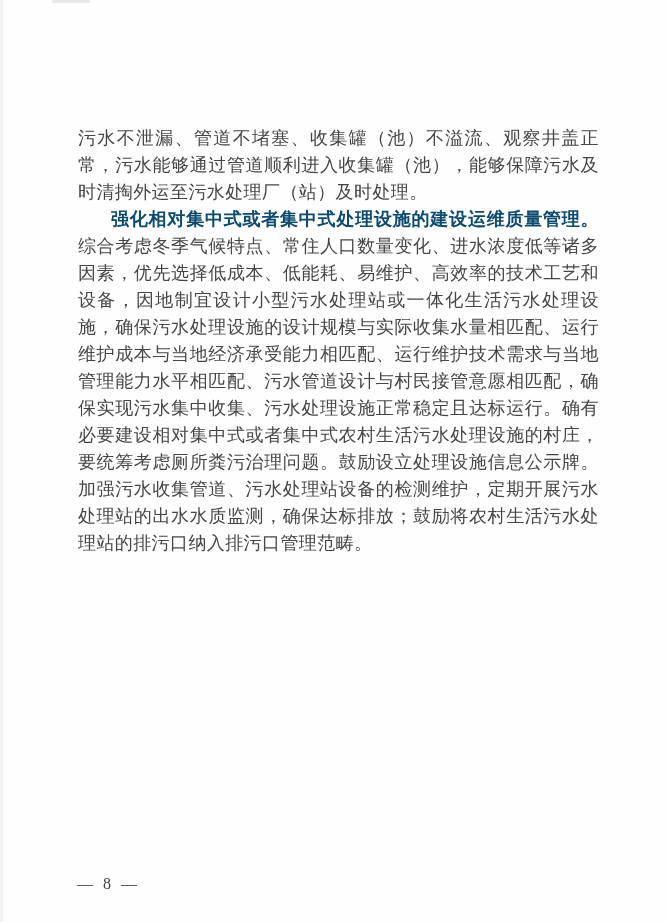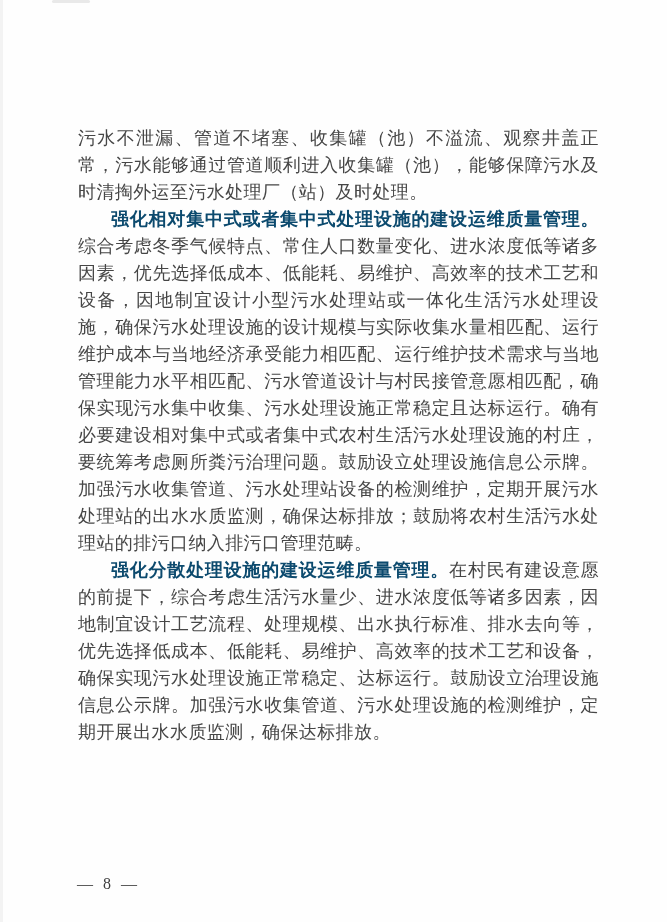--- a/index.html
+++ b/index.html
@@ -72,19 +72,18 @@
 
   <div class="scan-edge"></div>
   <div class="scan-smudge"></div>
 
   <div class="body-text">
 
     <p class="para"><span class="para-text">污水不泄漏、管道不堵塞、收集罐（池）不溢流、观察井盖正常，污水能够通过管道顺利进入收集罐（池），能够保障污水及时清掏外运至污水处理厂（站）及时处理。</span></p>
 
     <p class="para indent"><span class="para-lead">强化相对集中式或者集中式处理设施的建设运维质量管理。</span><span class="para-text">综合考虑冬季气候特点、常住人口数量变化、进水浓度低等诸多因素，优先选择低成本、低能耗、易维护、高效率的技术工艺和设备，因地制宜设计小型污水处理站或一体化生活污水处理设施，确保污水处理设施的设计规模与实际收集水量相匹配、运行维护成本与当地经济承受能力相匹配、运行维护技术需求与当地管理能力水平相匹配、污水管道设计与村民接管意愿相匹配，确保实现污水集中收集、污水处理设施正常稳定且达标运行。确有必要建设相对集中式或者集中式农村生活污水处理设施的村庄，要统筹考虑厕所粪污治理问题。鼓励设立处理设施信息公示牌。加强污水收集管道、污水处理站设备的检测维护，定期开展污水处理站的出水水质监测，确保达标排放；鼓励将农村生活污水处理站的排污口纳入排污口管理范畴。</span></p>
 
-    <p class="para indent"><span class="para-lead">强化分散处理设施的建设运维质量管理。</span><span class="para-text">在村民有建设意愿的前提下，综合考虑生活污水量少、进水浓度低等诸多因素，因地制宜设计工艺流程、处理规模、出水执行标准、排水去向等，优先选择低成本、低能耗、易维护、高效率的技术工艺和设备，确保实现污水处理设施正常稳定、达标运行。鼓励设立治理设施信息公示牌。加强污水收集管道、污水处理设施的检测维护，定期开展出水水质监测，确保达标排放。</span></p>
 
   </div>
 
   <div class="footer-pagenum">— 8 —</div>
 
 </div>
 
 </body></html>

